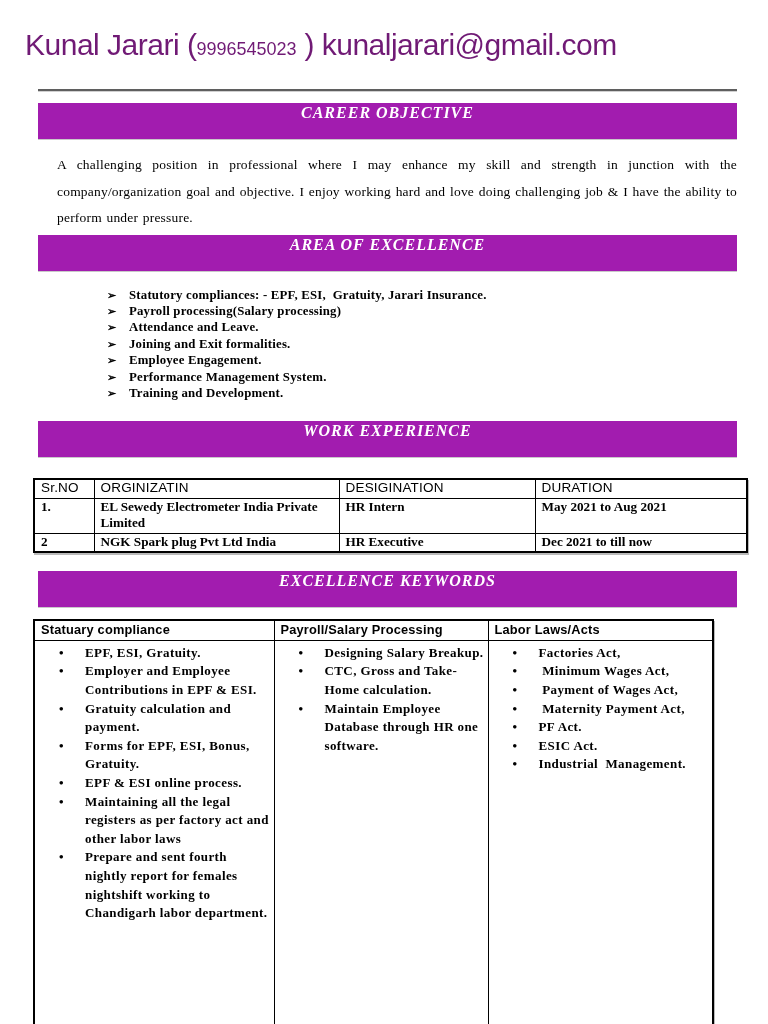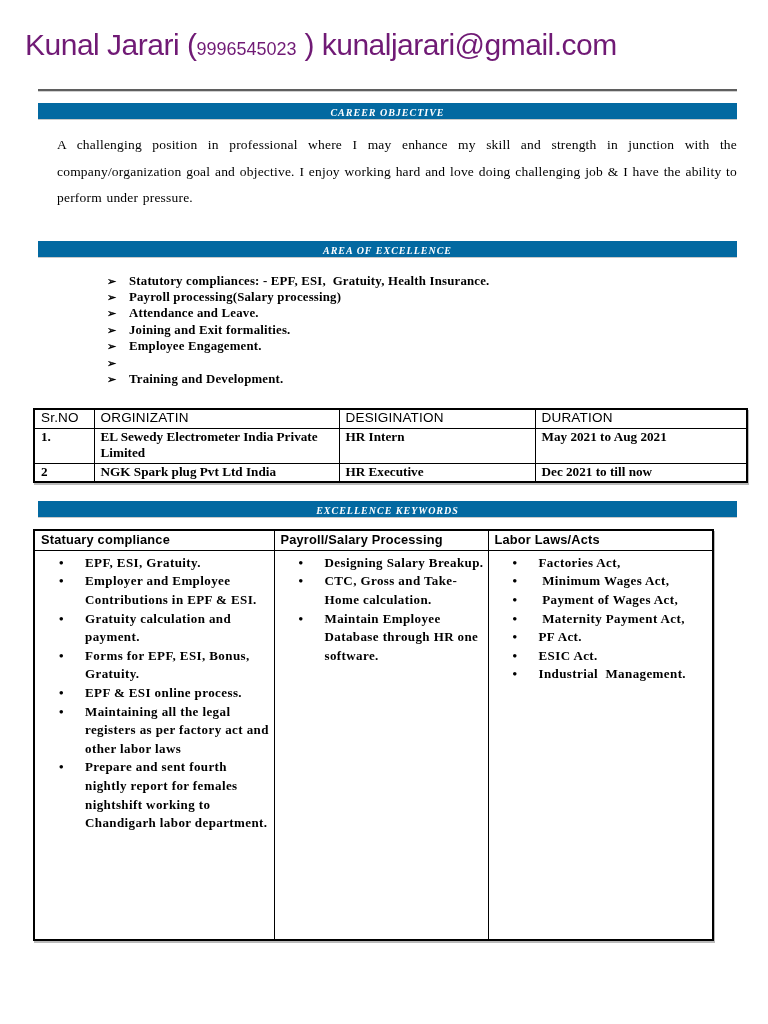--- a/index.html
+++ b/index.html
@@ -28,34 +28,34 @@
   .hdr .phone { font-size: 18px; letter-spacing: 0; }
   .rule {
     border: none;
     border-top: 2px solid #5f5f5f;
     box-shadow: 0 1px 0 rgba(150,150,150,.45);
     margin: 22px 31px 0 38px;
   }
   
   .bar {
     margin: 0 31px 0 38px;
-    height: 16px;
+    height: 36px;
     line-height: 20px;
-    background: #0369a1;
+    background: #a21caf;
     color: #fff;
     text-align: center;
     font-family: "Liberation Serif", serif;
     font-style: italic;
     font-weight: bold;
-    font-size: 10px;
+    font-size: 16px;
     letter-spacing: 1px;
     box-shadow: 0 1px 0 rgba(120,120,120,.4);
   }
   .bar-objective { margin-top: 12px; }
-  .bar-area      { margin-top: 29px; }
+  .bar-area      { margin-top: 3px; }
   .bar-work      { margin-top: 20px; }
   .bar-keywords  { margin-top: 18px; }
   
   .objective {
     margin: 13px 31px 0 57px;
     font-size: 13.5px;
     line-height: 26.5px;
     text-align: justify;
     letter-spacing: 0.2px;
     word-spacing: 1px;
@@ -158,35 +158,38 @@
   <div class="bar bar-objective">
     <span>CAREER OBJECTIVE</span>
   </div>
   <p class="objective">A challenging position in professional where I may enhance my skill and strength in junction with the company/organization goal and objective. I enjoy working hard and love doing challenging job &amp; I have the ability to perform under pressure.</p>
 
   <div class="bar bar-area">
     <span>AREA OF EXCELLENCE</span>
   </div>
   <ul class="arrow-list">
 
-      <li><span class="arrow">➢</span><span class="txt">Statutory compliances: - EPF, ESI,  Gratuity, Health Insurance.</span></li>
+      <li><span class="arrow">➢</span><span class="txt">Statutory compliances: - EPF, ESI,  Gratuity, Jarari Insurance.</span></li>
 
       <li><span class="arrow">➢</span><span class="txt">Payroll processing(Salary processing)</span></li>
 
       <li><span class="arrow">➢</span><span class="txt">Attendance and Leave.</span></li>
 
       <li><span class="arrow">➢</span><span class="txt">Joining and Exit formalities.</span></li>
 
       <li><span class="arrow">➢</span><span class="txt">Employee Engagement.</span></li>
 
-      <li><span class="arrow">➢</span></li>
+      <li><span class="arrow">➢</span><span class="txt">Performance Management System.</span></li>
 
       <li><span class="arrow">➢</span><span class="txt">Training and Development.</span></li>
     </ul>
 
+  <div class="bar bar-work">
+    <span>WORK EXPERIENCE</span>
+  </div>
   <table class="work-table">
     <thead>
       <tr>
         <th class="col-sr">Sr.NO</th>
         <th class="col-org">ORGINIZATIN</th>
         <th class="col-des">DESIGINATION</th>
         <th class="col-dur">DURATION</th>
       </tr>
     </thead>
     <tbody>

